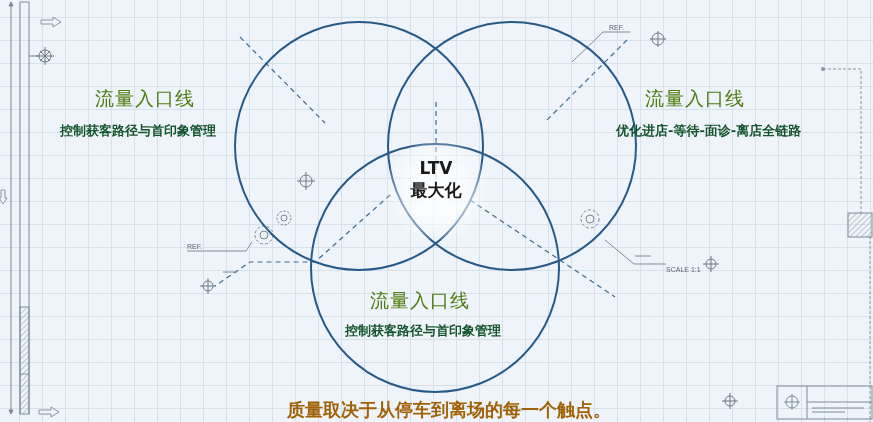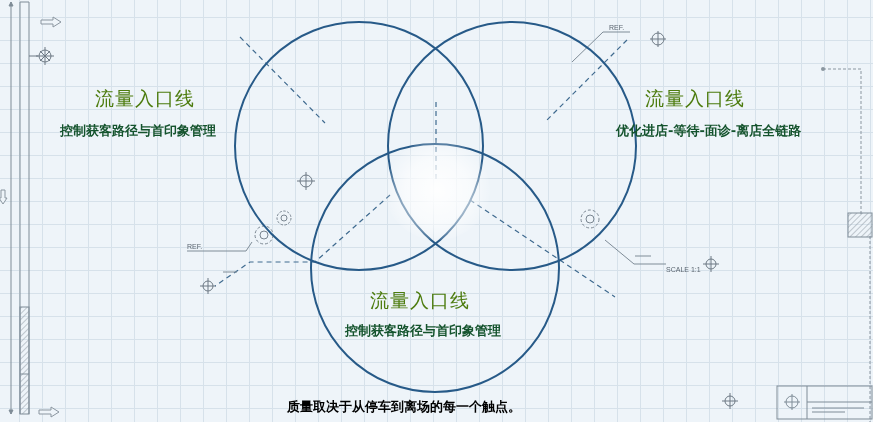--- a/index.html
+++ b/index.html
@@ -13,21 +13,21 @@
     background-position:-4px -6px;
     font-family:"DejaVu Sans", "Liberation Sans", sans-serif;
   }
   svg.layer { position:absolute; left:0; top:0; }
   .txt { position:absolute; white-space:nowrap; }
   .title {
     color:#4d7c0f; font-weight:normal; font-size:19px; letter-spacing:1px;
   }
   .sub { color:#14532d; font-weight:bold; font-size:13px; }
   .center { color:#1a1a1a; font-weight:bold; font-size:17px; text-align:center; line-height:22px; }
-  .footer { color:#000000; font-weight:bold; font-size:13px; }
+  .footer { color:#a16207; font-weight:bold; font-size:18px; }
   .small-label { position:absolute; font-size:7px; color:#5a6570; font-family:"Liberation Sans", sans-serif; }
   .glow {
     position:absolute; border-radius:50%;
     background:radial-gradient(circle, rgba(255,255,255,0.95) 0%, rgba(255,255,255,0.6) 45%, rgba(255,255,255,0) 75%);
   }
 </style>
 </head>
 <body>
 
 <svg class="layer" width="873" height="422">
@@ -132,18 +132,20 @@
 <div class="small-label" style="left:187px;top:243px;">REF.</div>
 <div class="small-label" style="left:666px;top:266px;">SCALE 1:1</div>
 
 <div class="txt title" style="left:95px;top:86px;">流量入口线</div>
 <div class="txt sub" style="left:60px;top:122px;">控制获客路径与首印象管理</div>
 
 <div class="txt title" style="left:645px;top:86px;">流量入口线</div>
 <div class="txt sub" style="left:616px;top:122px;">优化进店-等待-面诊-离店全链路</div>
 
 <div class="txt center" style="left:396px;top:157px;width:80px;">
+  <div>LTV</div>
+  <div>最大化</div>
 </div>
 
 <div class="txt title" style="left:370px;top:288px;">流量入口线</div>
 <div class="txt sub" style="left:345px;top:322px;">控制获客路径与首印象管理</div>
 
 <div class="txt footer" style="left:287px;top:398px;">质量取决于从停车到离场的每一个触点。</div>
 
 </body></html>

